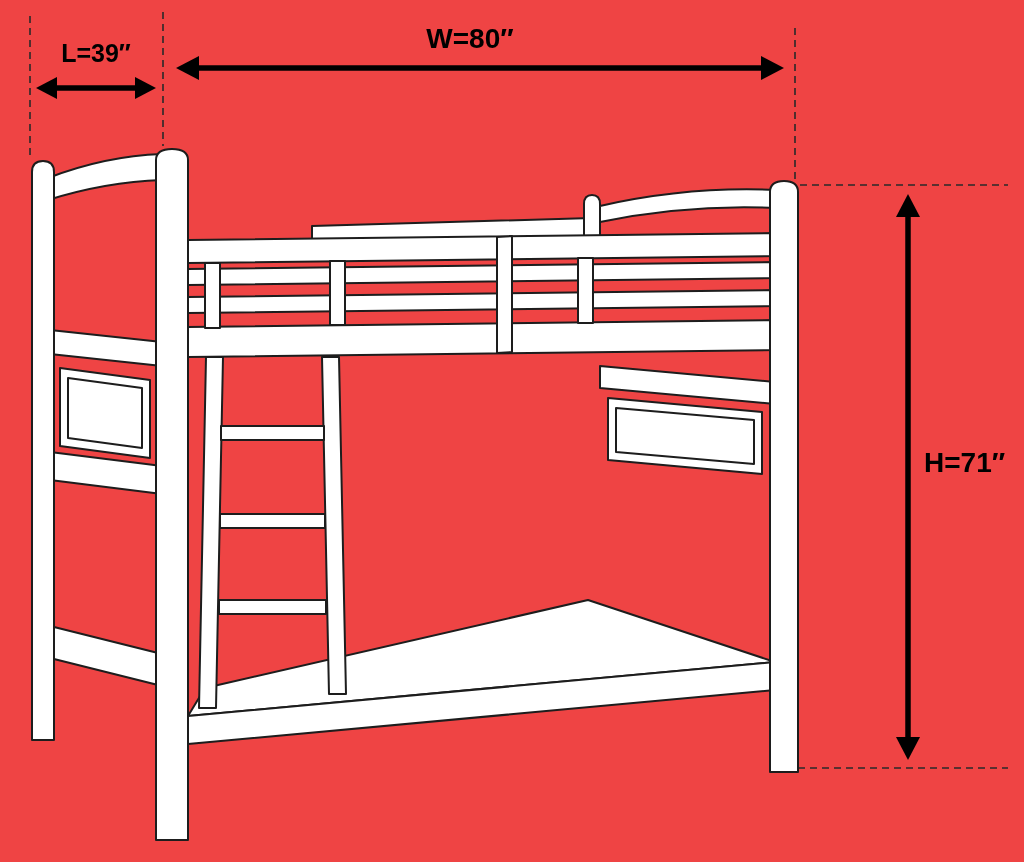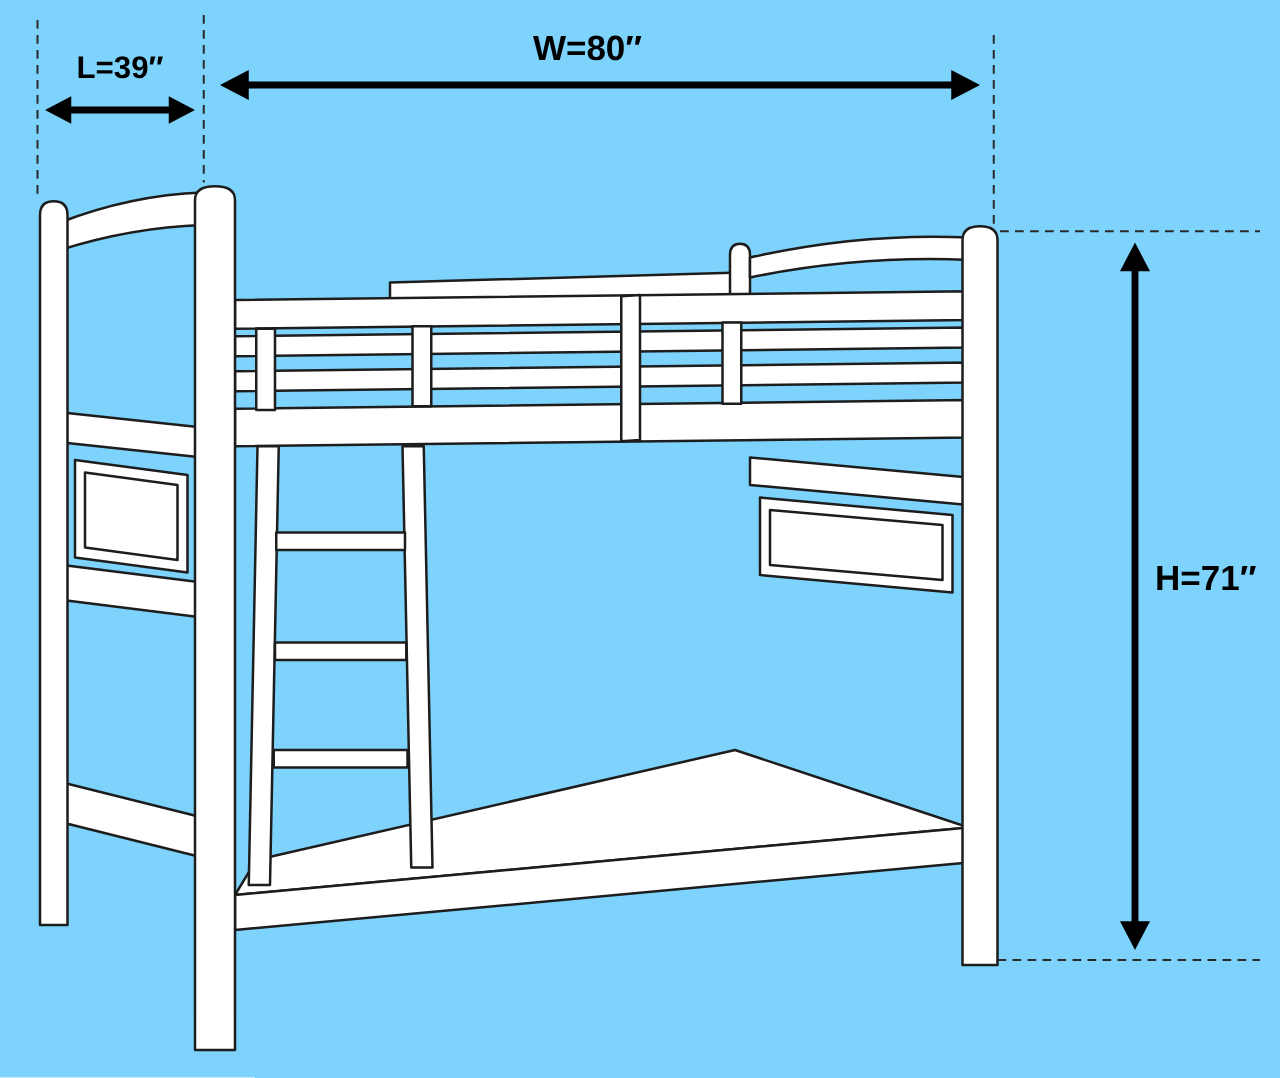--- a/index.html
+++ b/index.html
@@ -5,21 +5,21 @@
   html, body {
     margin: 0;
     padding: 0;
     background: #ffffff;
     font-family: "Liberation Sans", sans-serif;
   }
   .canvas {
     position: relative;
     width: 1024px;
     height: 862px;
-    background: #7dd3fc;
+    background: #ef4444;
     overflow: hidden;
   }
   .canvas svg {
     position: absolute;
     inset: 0;
     display: block;
   }
   .dim-label {
     font-family: "Liberation Sans", sans-serif;
     font-weight: 600;

